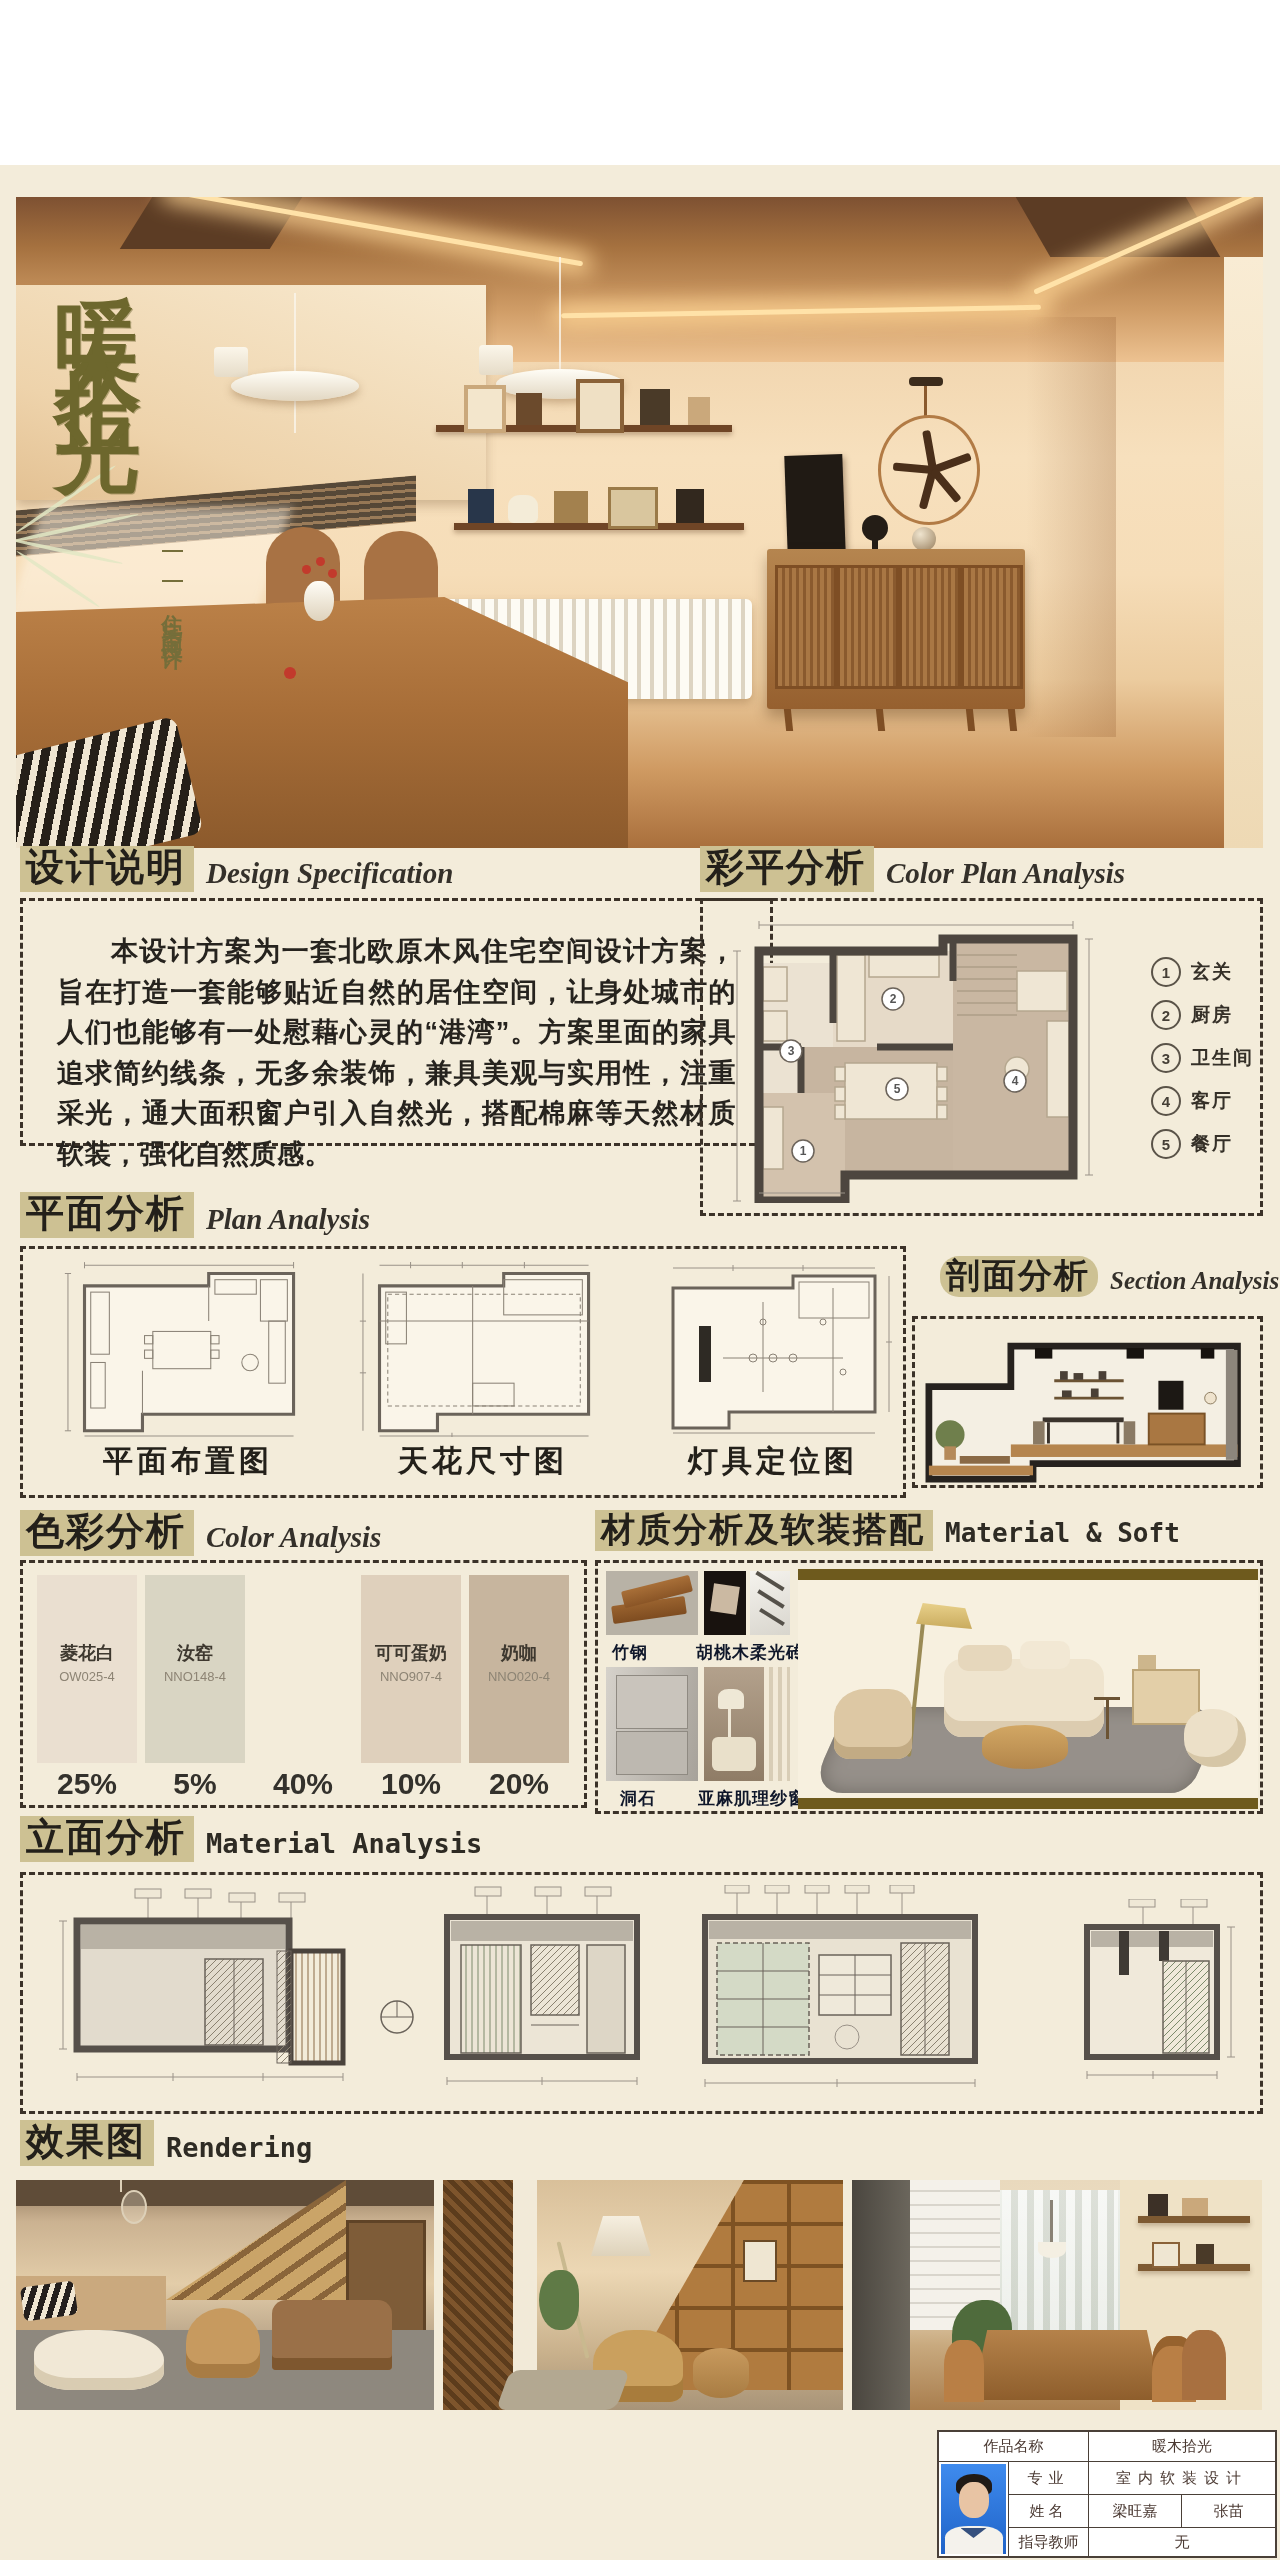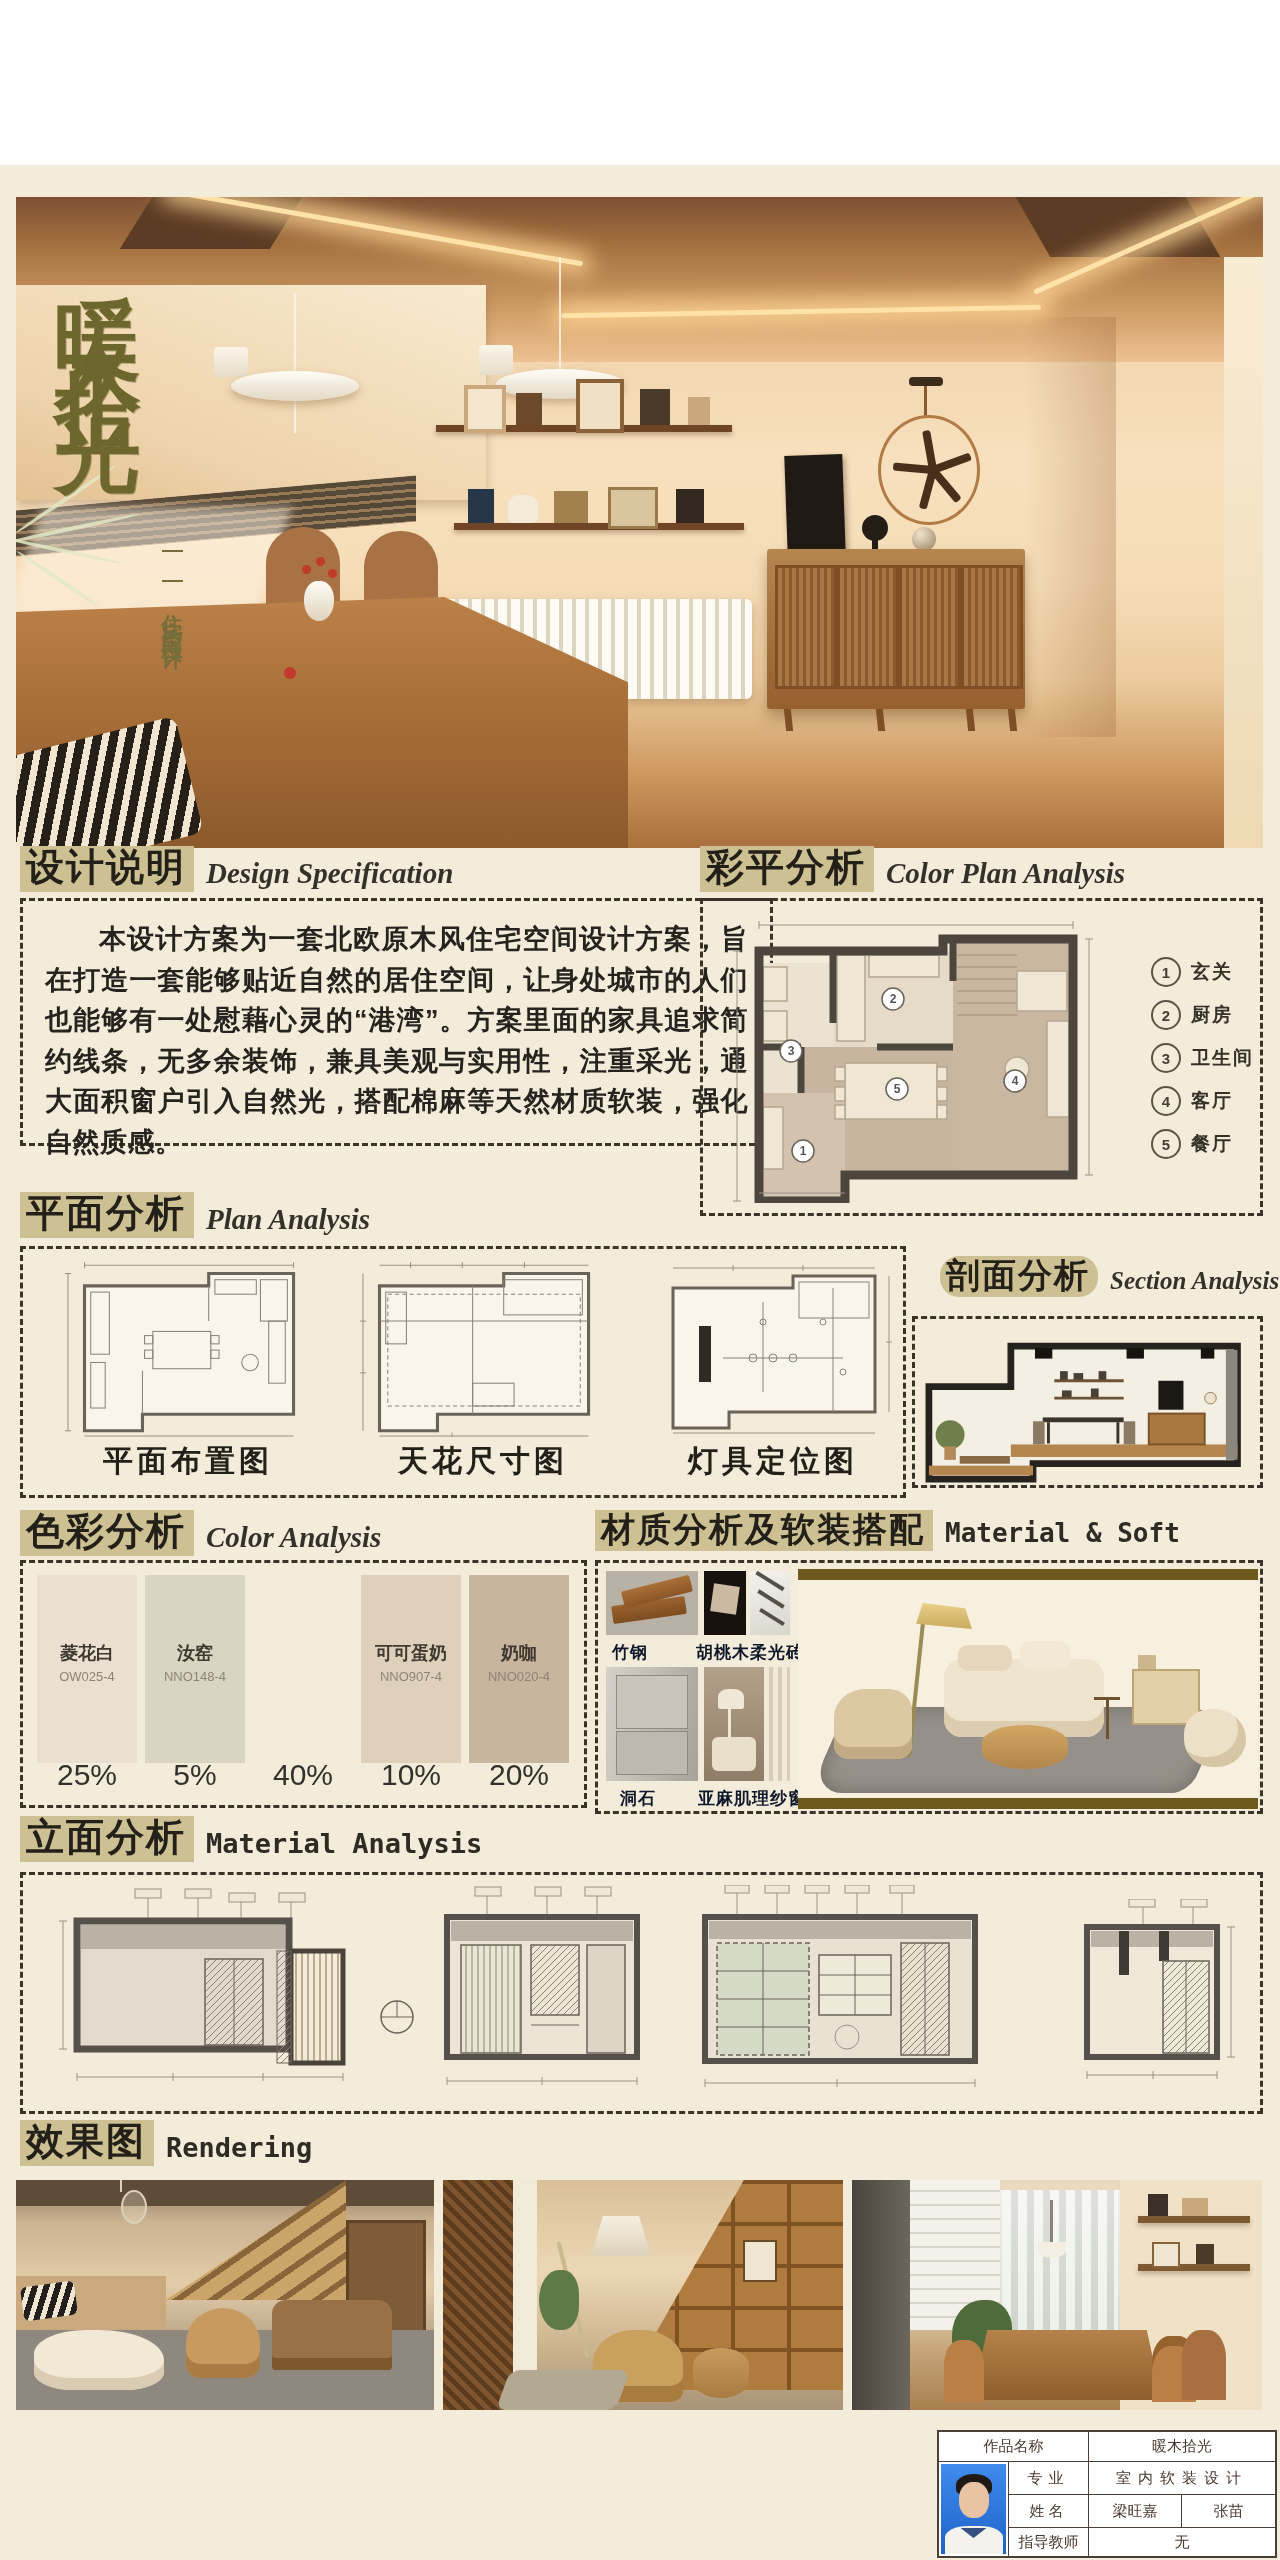--- a/index.html
+++ b/index.html
@@ -60,36 +60,36 @@
         background:repeating-linear-gradient(115deg,#262019 0 9px,#f0e6d2 9px 16px);}
   .leaf{position:absolute;height:4px;border-radius:50%;background:rgba(226,231,196,.85);}
   .htitle{position:absolute;left:40px;top:28px;writing-mode:vertical-rl;text-orientation:upright;
         font-size:86px;font-weight:bold;color:#6d672d;letter-spacing:38px;line-height:1;
         text-shadow:1px 1px 0 rgba(90,85,30,.4);}
   .hsub{position:absolute;left:142px;top:340px;writing-mode:vertical-rl;text-orientation:upright;
         font-size:21px;font-weight:bold;color:#756e3a;letter-spacing:7px;}
 
   
   #spec-text{font-size:27px;line-height:1.5;font-weight:bold;color:#26231e;text-align:justify;
-        text-indent:2em;margin:4px;letter-spacing:.5px;}
+        text-indent:2em;margin:16px;letter-spacing:.5px;}
 
   
   .legend-item{display:flex;align-items:center;gap:10px;margin-bottom:13px;}
   .legend-num{width:26px;height:26px;border-radius:50%;border:2px solid #5a5348;color:#453f36;
         font-size:15px;font-weight:bold;display:flex;align-items:center;justify-content:center;flex:0 0 auto;}
   .legend-label{font-size:19px;font-weight:bold;color:#353028;letter-spacing:2px;}
 
   
   .fig-label{position:absolute;width:100%;text-align:center;font-size:30px;font-weight:bold;color:#23201a;letter-spacing:4px;}
 
   
   .swatch{position:absolute;top:12px;height:188px;width:100px;text-align:center;}
   .swatch .sname{margin-top:66px;font-size:18px;font-weight:bold;color:#3e382f;}
   .swatch .scode{margin-top:4px;font-size:13px;color:#8d8474;}
-  .pct{position:absolute;top:195px;width:100px;text-align:center;font-size:30px;font-weight:normal;color:#33312c;}
+  .pct{position:absolute;top:204px;width:100px;text-align:center;font-size:30px;font-weight:bold;color:#33312c;}
 
   
   .mat-label{position:absolute;font-size:17px;font-weight:bold;color:#0f172a;letter-spacing:1px;white-space:nowrap;}
   .mat-thumb{position:absolute;overflow:hidden;}
   .bar-olive{position:absolute;left:0;width:100%;height:11px;background:#6e5a1d;}
 
   
   .render{position:absolute;top:2180px;height:230px;overflow:hidden;background:#d9c4a5;}
 
   

